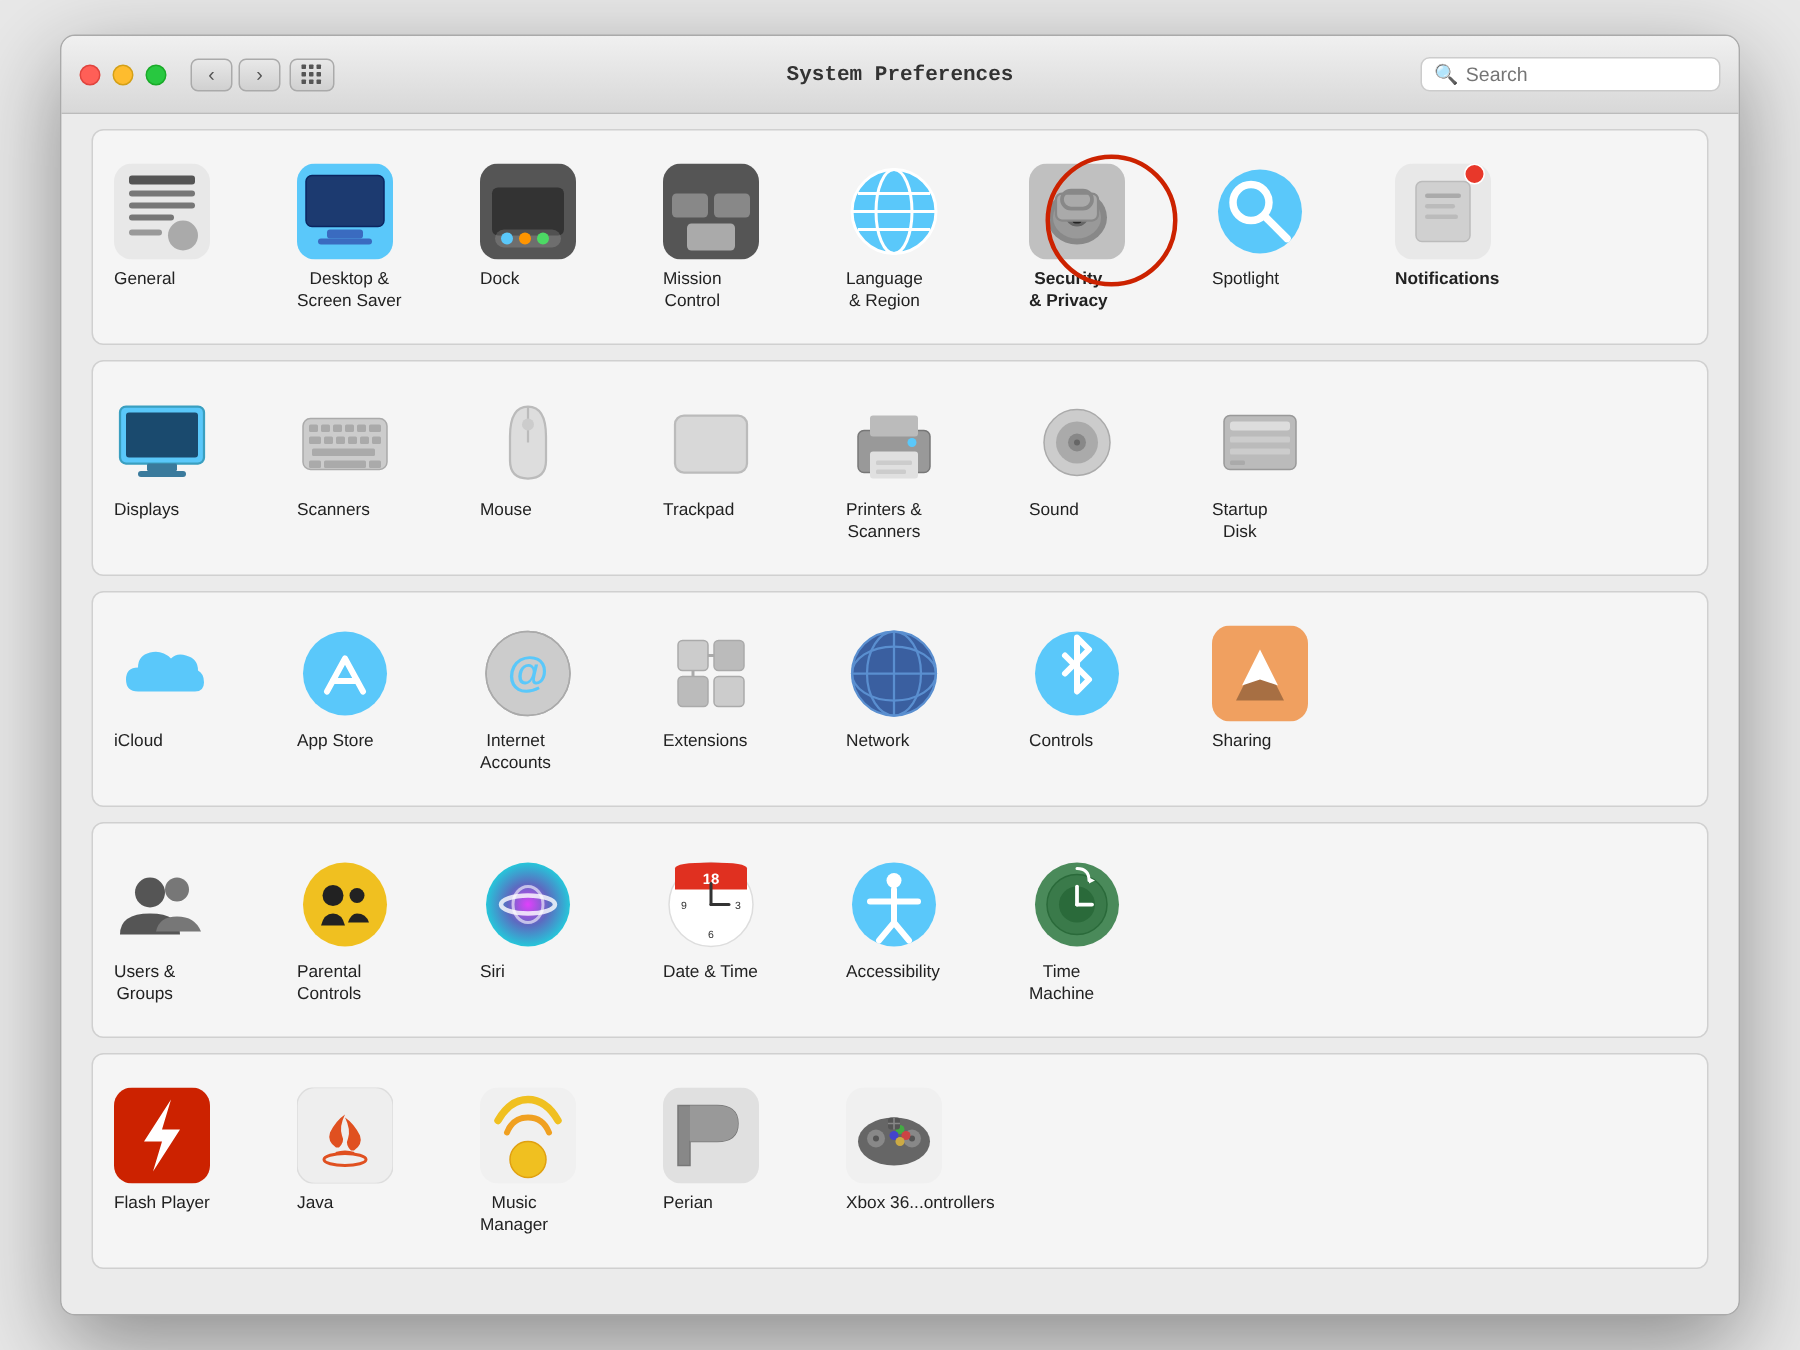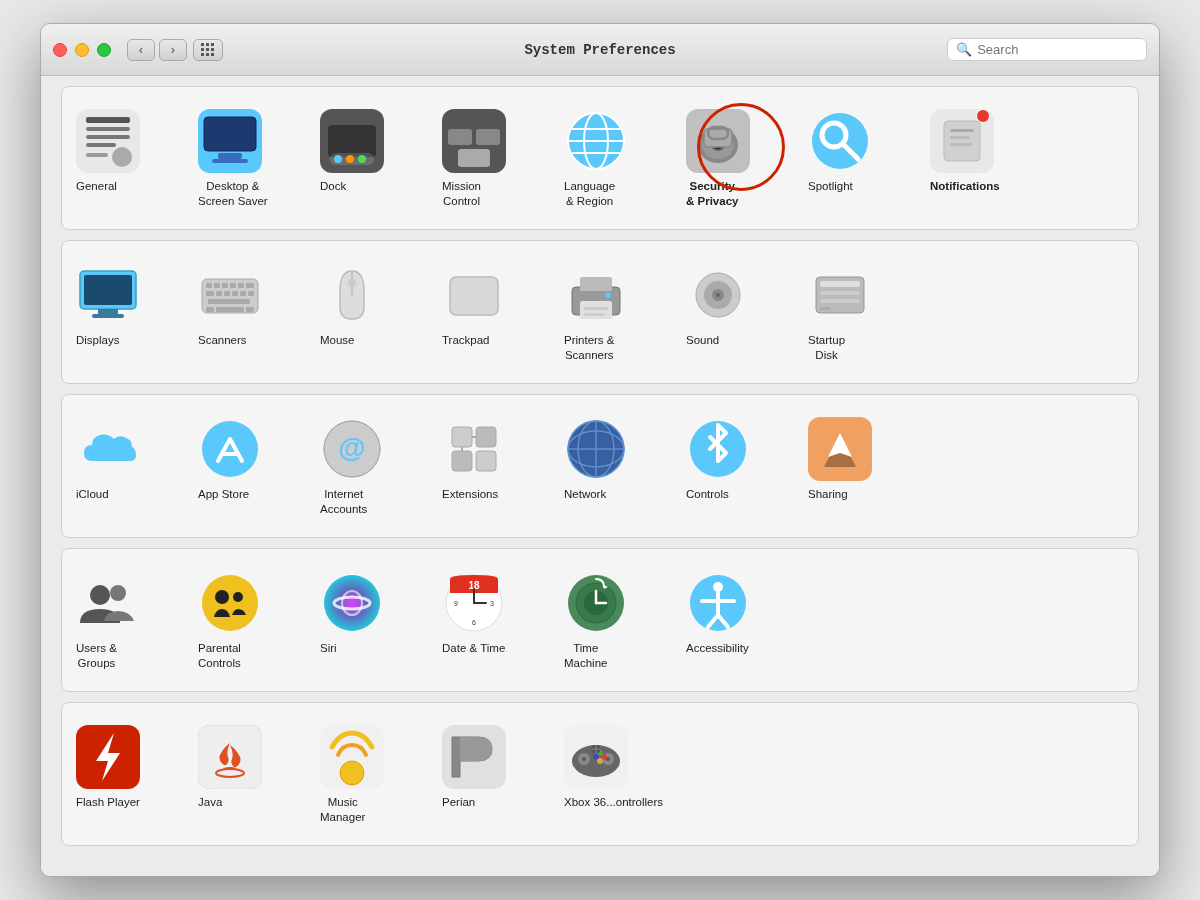--- a/index.html
+++ b/index.html
@@ -578,44 +578,44 @@
               <line x1="32" y1="32" x2="32" y2="18" stroke="#333" stroke-width="2" stroke-linecap="round"></line>
               <line x1="32" y1="32" x2="44" y2="32" stroke="#333" stroke-width="2" stroke-linecap="round"></line>
             </svg>
           </div>
           <span class="pref-label">Date &amp; Time</span>
         </div>
 
         <div class="pref-item">
           <div class="pref-icon">
             <svg viewBox="0 0 64 64">
+              <circle cx="32" cy="32" r="28" fill="#5ac8fa"></circle>
+              <circle cx="32" cy="16" r="5" fill="white"></circle>
+              <line x1="32" y1="22" x2="32" y2="44" stroke="white" stroke-width="4" stroke-linecap="round"></line>
+              <line x1="16" y1="30" x2="48" y2="30" stroke="white" stroke-width="4" stroke-linecap="round"></line>
+              <line x1="32" y1="44" x2="22" y2="56" stroke="white" stroke-width="4" stroke-linecap="round"></line>
+              <line x1="32" y1="44" x2="42" y2="56" stroke="white" stroke-width="4" stroke-linecap="round"></line>
+            </svg>
+          </div>
+          <span class="pref-label">Accessibility</span>
+        </div>
+
+        <div class="pref-item">
+          <div class="pref-icon">
+            <svg viewBox="0 0 64 64">
               <circle cx="32" cy="32" r="28" fill="#4a8a5a"></circle>
               <circle cx="32" cy="32" r="20" fill="#3a7a4a" stroke="#2a6a3a" stroke-width="1"></circle>
               <circle cx="32" cy="32" r="12" fill="#2a6a3a"></circle>
               <line x1="32" y1="20" x2="32" y2="32" stroke="white" stroke-width="2.5" stroke-linecap="round"></line>
               <line x1="32" y1="32" x2="42" y2="32" stroke="white" stroke-width="2.5" stroke-linecap="round"></line>
               <path d="M32 8 Q40 8 40 16" stroke="white" stroke-width="2" fill="none" stroke-linecap="round"></path>
               <polygon points="40,14 44,16 40,18" fill="white"></polygon>
             </svg>
           </div>
           <span class="pref-label">Time<br>Machine</span>
-        </div>
-
-        <div class="pref-item">
-          <div class="pref-icon">
-            <svg viewBox="0 0 64 64">
-              <circle cx="32" cy="32" r="28" fill="#5ac8fa"></circle>
-              <circle cx="32" cy="16" r="5" fill="white"></circle>
-              <line x1="32" y1="22" x2="32" y2="44" stroke="white" stroke-width="4" stroke-linecap="round"></line>
-              <line x1="16" y1="30" x2="48" y2="30" stroke="white" stroke-width="4" stroke-linecap="round"></line>
-              <line x1="32" y1="44" x2="22" y2="56" stroke="white" stroke-width="4" stroke-linecap="round"></line>
-              <line x1="32" y1="44" x2="42" y2="56" stroke="white" stroke-width="4" stroke-linecap="round"></line>
-            </svg>
-          </div>
-          <span class="pref-label">Accessibility</span>
         </div>
 
       </div>
     </div>
 
     <div class="section">
       <div class="pref-grid">
 
         <div class="pref-item">
           <div class="pref-icon">

